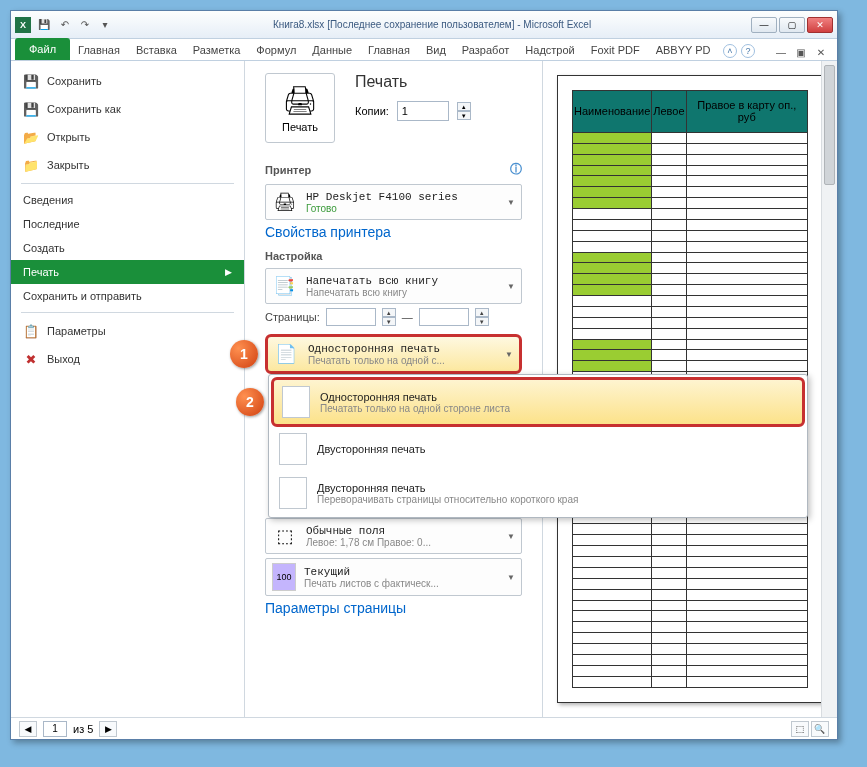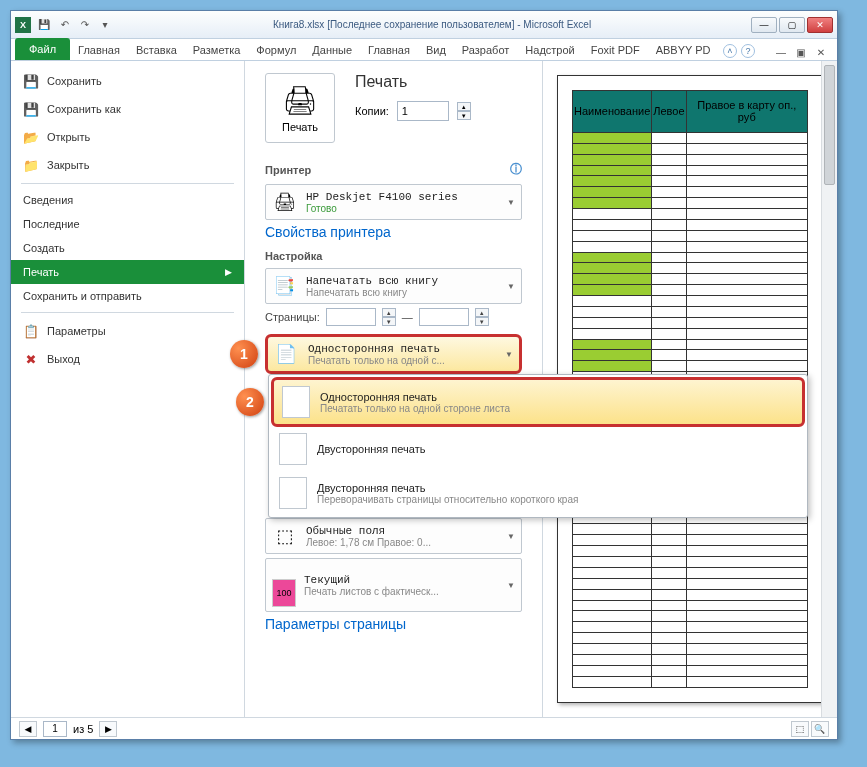--- a/index.html
+++ b/index.html
@@ -255,21 +255,21 @@
       <div class="dd">
         <div class="dd-icon">⬚</div>
         <div class="dd-text">
           <div class="dd-title">Обычные поля</div>
           <div class="dd-sub">Левое: 1,78 см    Правое: 0...</div>
         </div>
         <div class="dd-arrow">▼</div>
       </div>
 
       <div class="dd">
-        <div class="dd-icon" style="font-size:9px;flex-direction:column;border:1px solid #ccc;width:24px;height:28px;background:#ec4899;margin-top:16px;">100</div>
+        <div class="dd-icon" style="font-size:9px;flex-direction:column;border:1px solid #ccc;width:24px;height:28px;background:#c4b5fd;">100</div>
         <div class="dd-text">
           <div class="dd-title">Текущий</div>
           <div class="dd-sub">Печать листов с фактическ...</div>
         </div>
         <div class="dd-arrow">▼</div>
       </div>
       <span class="link">Параметры страницы</span>
     </div>
 
     <div class="preview">

